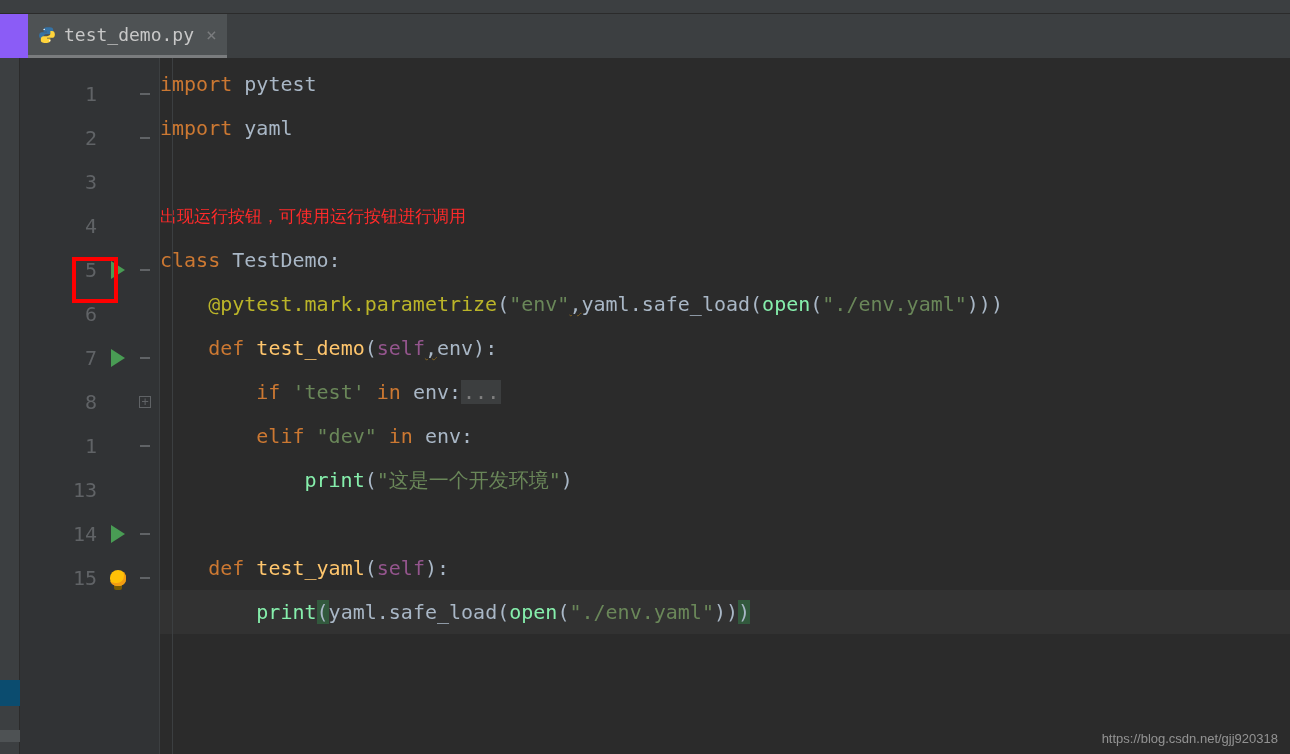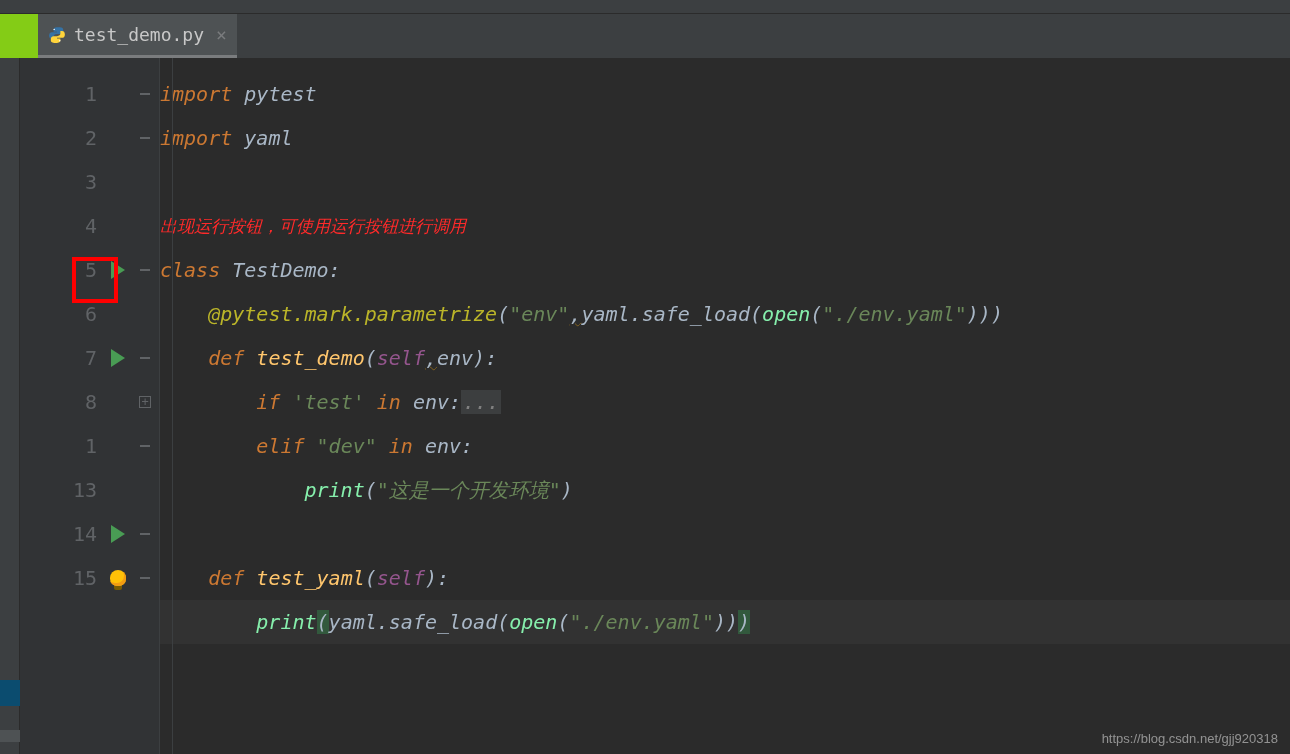--- a/index.html
+++ b/index.html
@@ -14,23 +14,23 @@
     position: relative;
   }
   .toolbar-top {
     height: 14px;
     background: #3c3f41;
     border-bottom: 1px solid #2b2b2b;
   }
   .tab-bar {
     display: flex;
     align-items: center;
-    background: #84cc16;
+    background: #8b5cf6;
     height: 44px;
-    padding-left: 38px;
+    padding-left: 28px;
   }
   .tab {
     display: flex;
     align-items: center;
     gap: 8px;
     padding: 0 10px;
     height: 100%;
     background: #4e5254;
     border-bottom: 3px solid #7a7c7e;
     color: #bbbbbb;
@@ -69,24 +69,23 @@
     background: #4e5254;
   }
   .gutter {
     width: 140px;
     background: #313335;
     border-right: 1px solid #3c3f41;
     padding-top: 14px;
   }
   .code-area {
     flex: 1;
-    padding-top: 14px;
+    padding-top: 4px;
     position: relative;
     overflow: hidden;
-    font-style: italic;
   }
   .row {
     height: 44px;
     display: flex;
     align-items: center;
   }
   .gutter .row {
     justify-content: flex-end;
     padding-right: 8px;
     gap: 8px;

